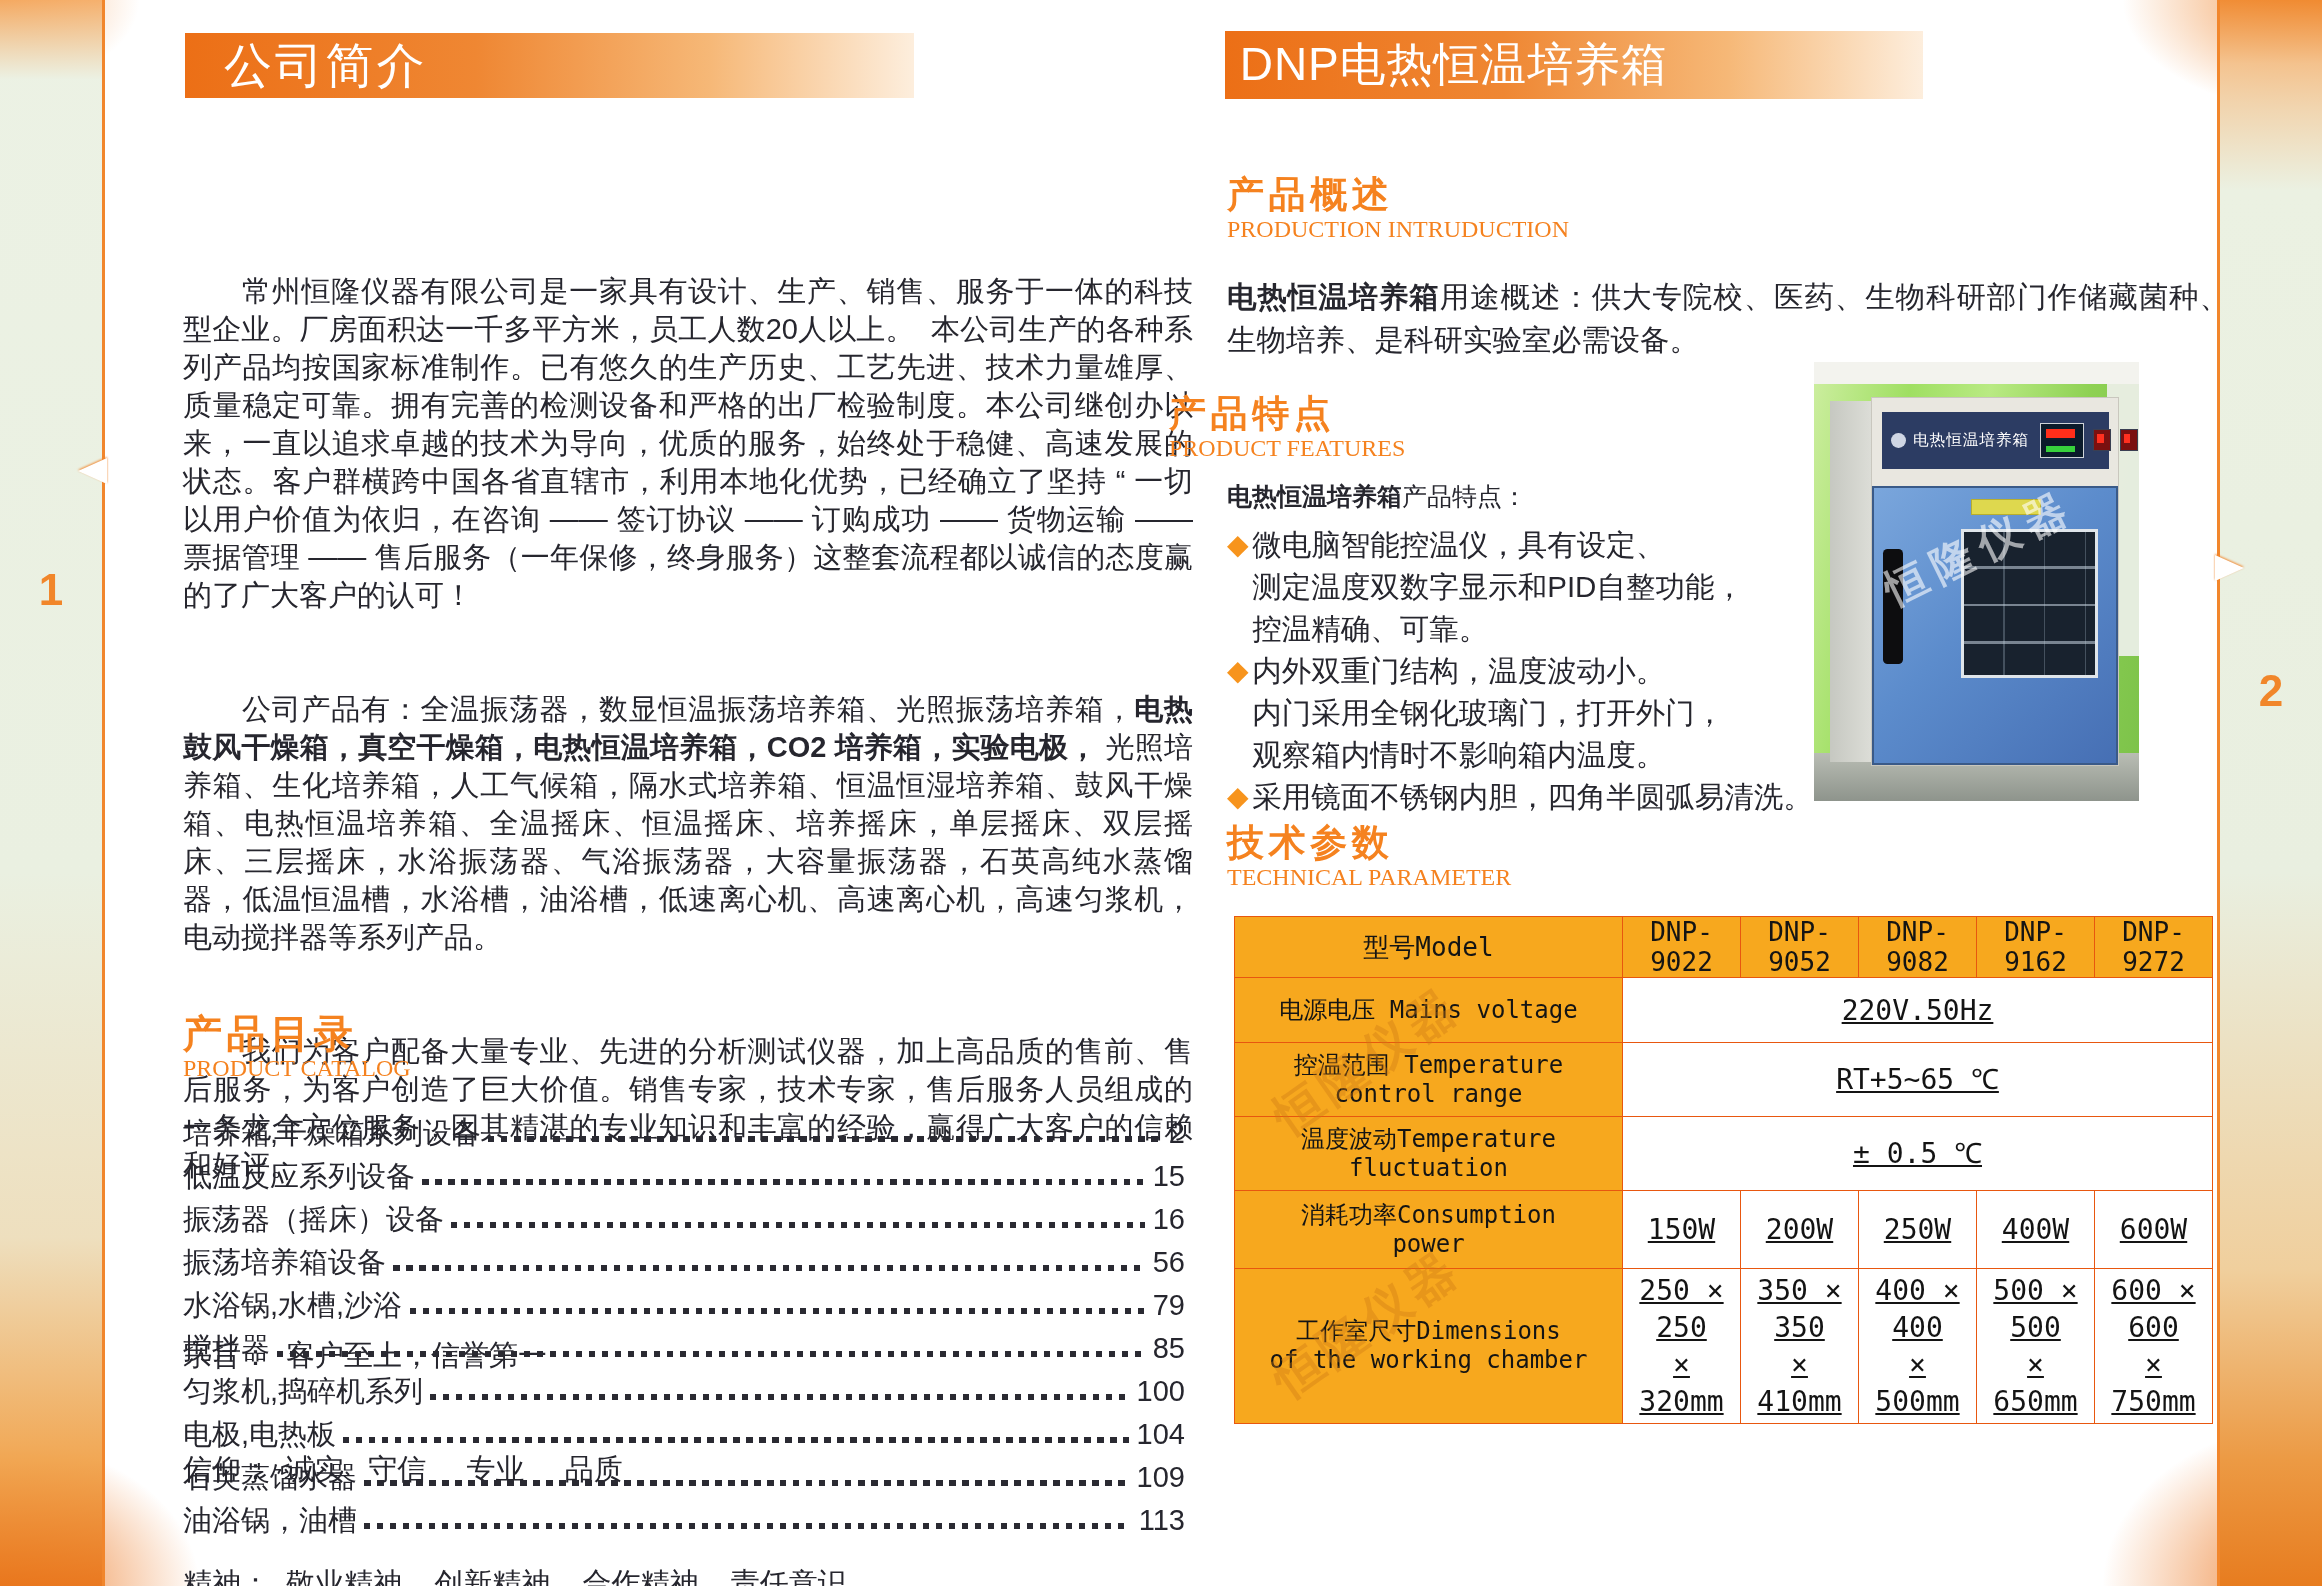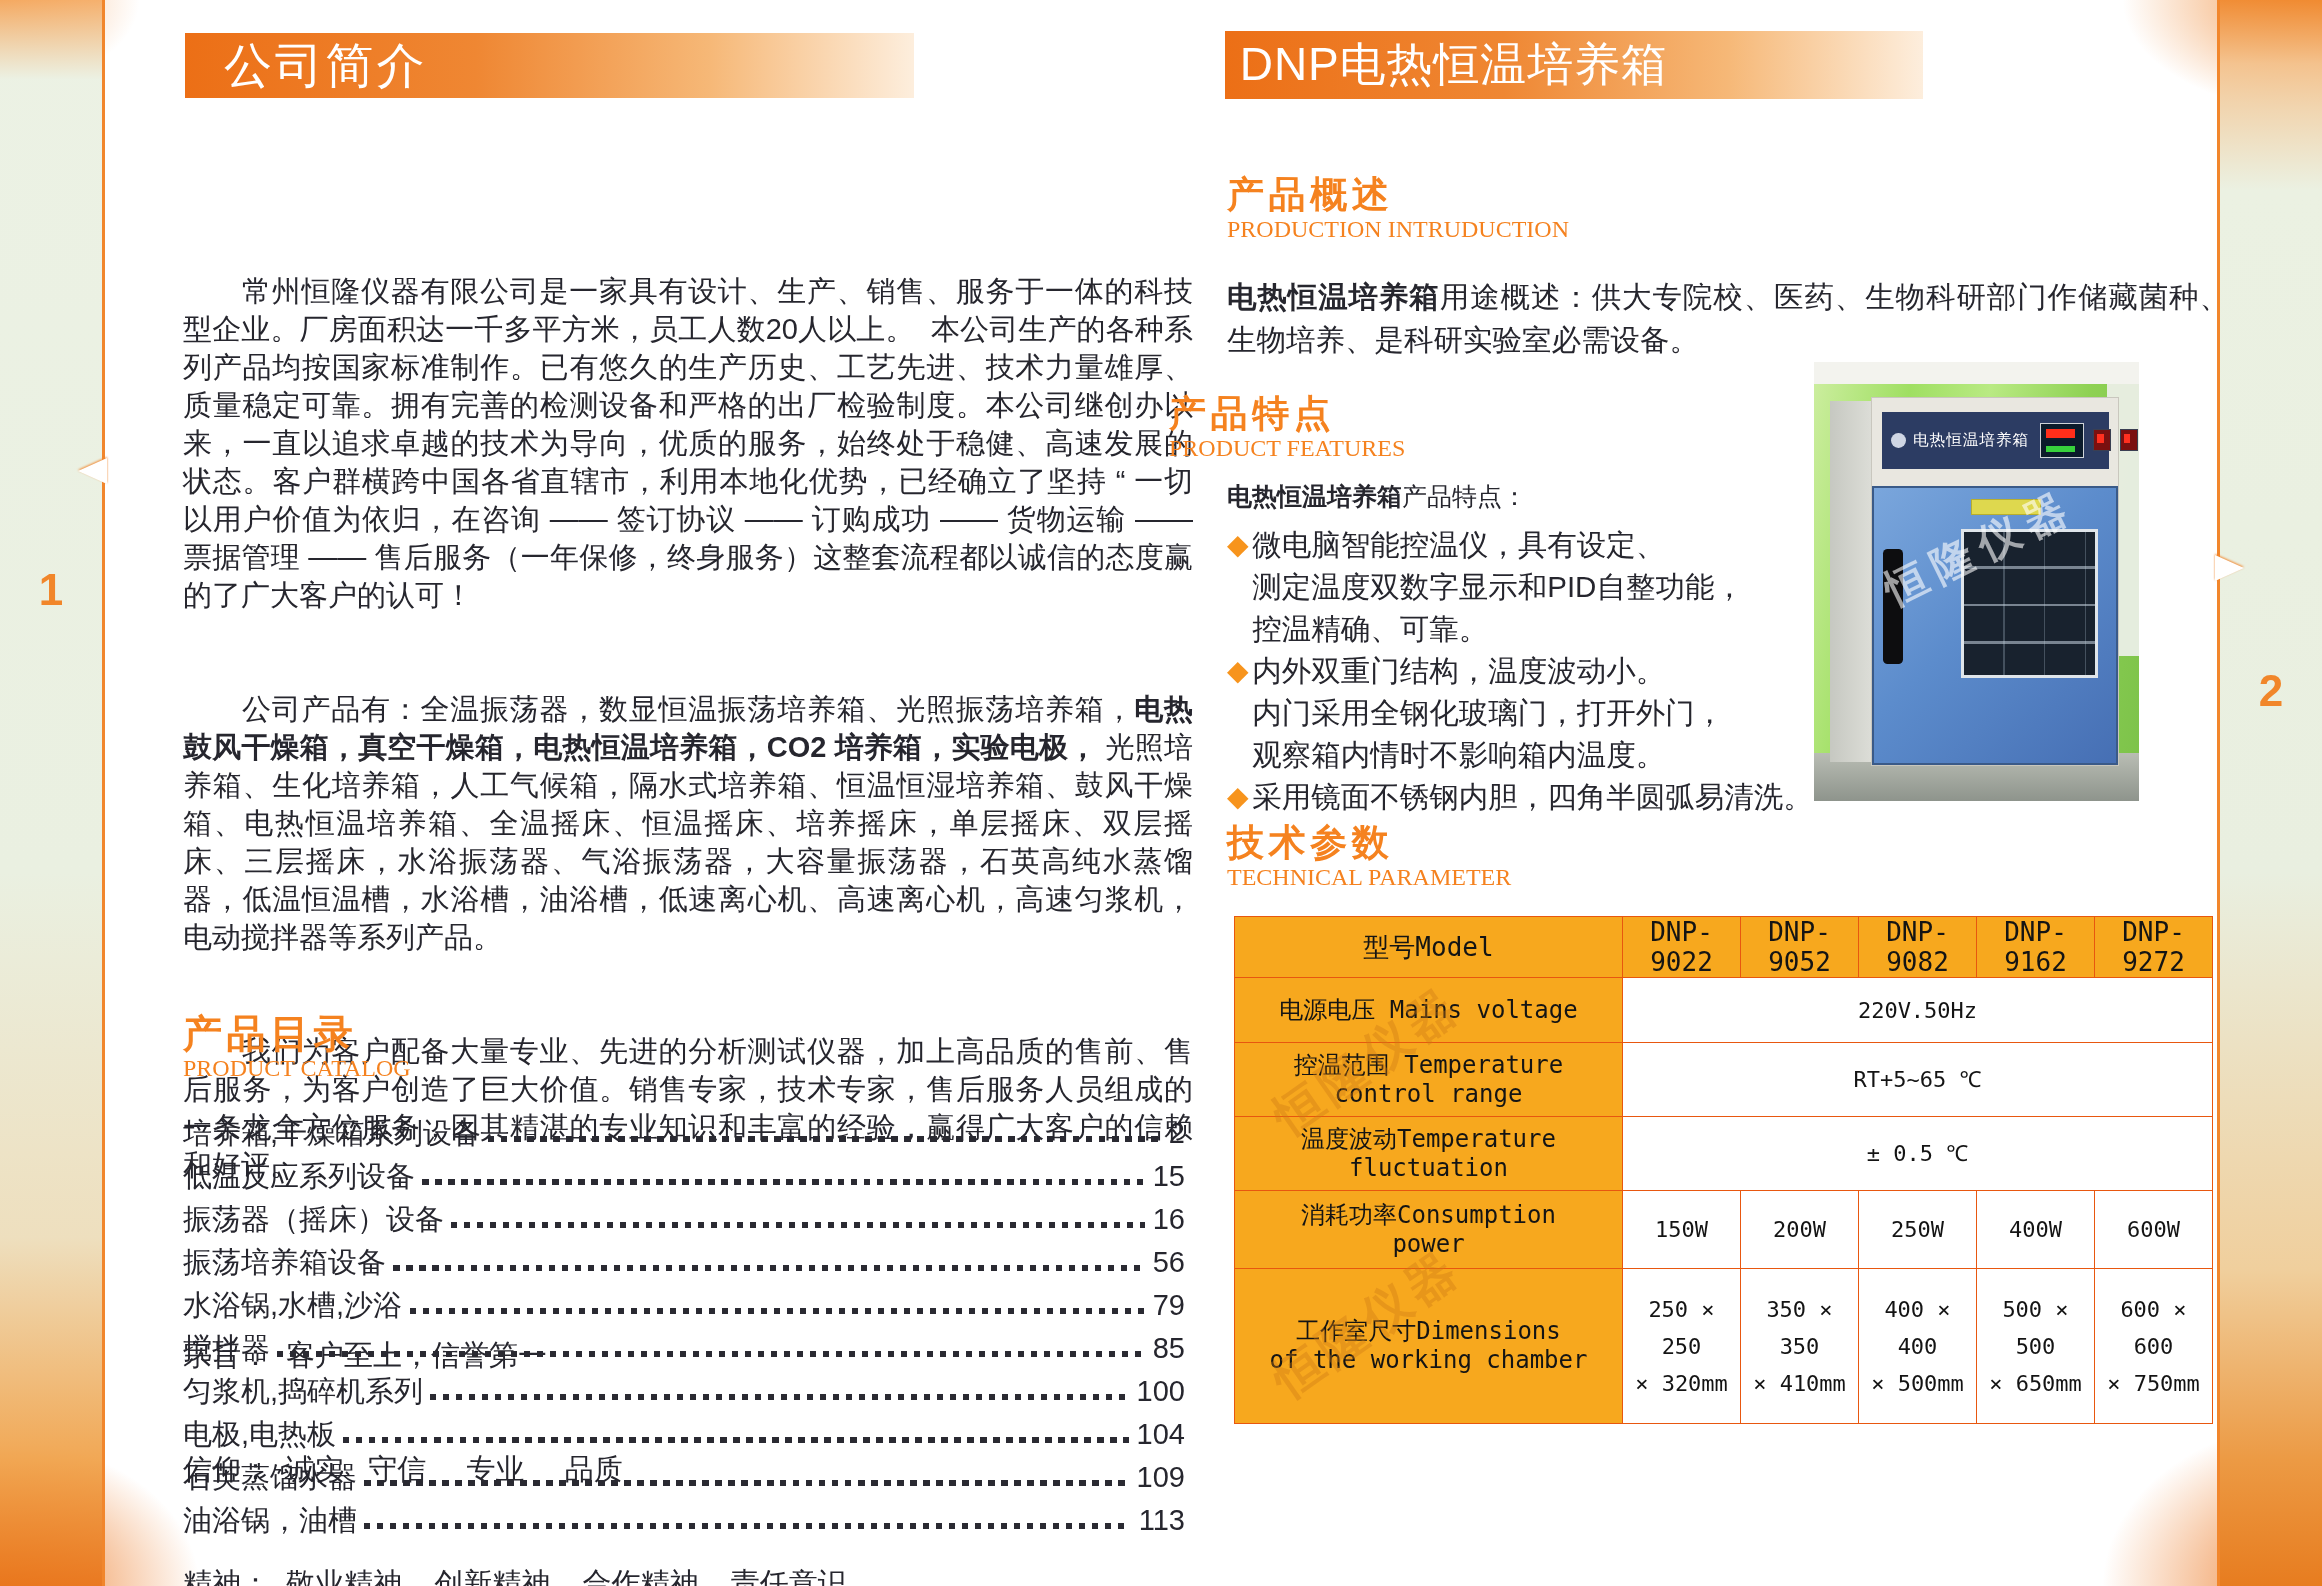--- a/index.html
+++ b/index.html
@@ -100,21 +100,21 @@
   .photo-watermark{position:absolute;left:-4%;top:36%;width:110%;text-align:center;transform:rotate(-26deg);
     color:rgba(255,255,255,.6);font-size:42px;font-weight:bold;letter-spacing:9.2px;pointer-events:none;}
 
   
   .tech-table{position:absolute;left:1234px;top:916px;border-collapse:collapse;
     font-family:"DejaVu Sans Mono","Liberation Mono",monospace;}
   .tech-table td{border:1.8px solid #e8570f;text-align:center;vertical-align:middle;color:#141414;padding:0 3.7px;}
   .cell-amber{background:#f7a81e;}
   .cell-model{font-size:26px;margin-left:33px;}
   .cell-label{font-size:24px;line-height:29px;white-space:pre-line;}
-  .cell-value{font-size:22px;white-space:pre-line;line-height:37px;background:#fff;}
+  .cell-value{font-size:28px;white-space:pre-line;line-height:37px;background:#fff;text-decoration:underline;}
   .tbl-watermark{position:absolute;transform:rotate(-35deg);color:rgba(205,120,20,.38);
     font-size:48px;font-weight:bold;letter-spacing:5.5px;pointer-events:none;}
 </style>
 </head>
 <body>
 
 <div id="canvas">
 
   <div class="strip strip-left"></div>
   <div class="strip strip-right"></div>

